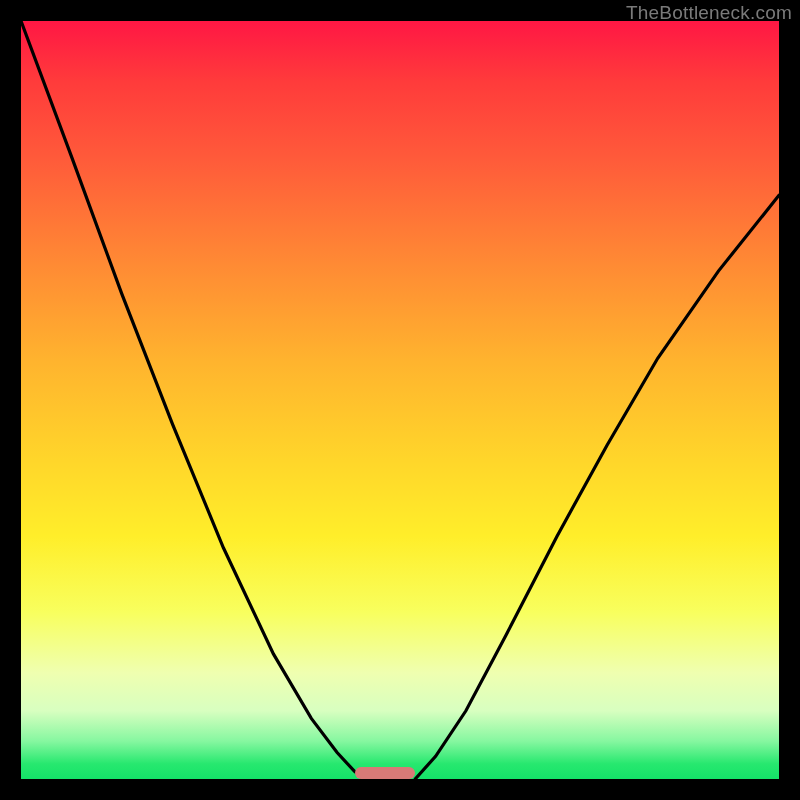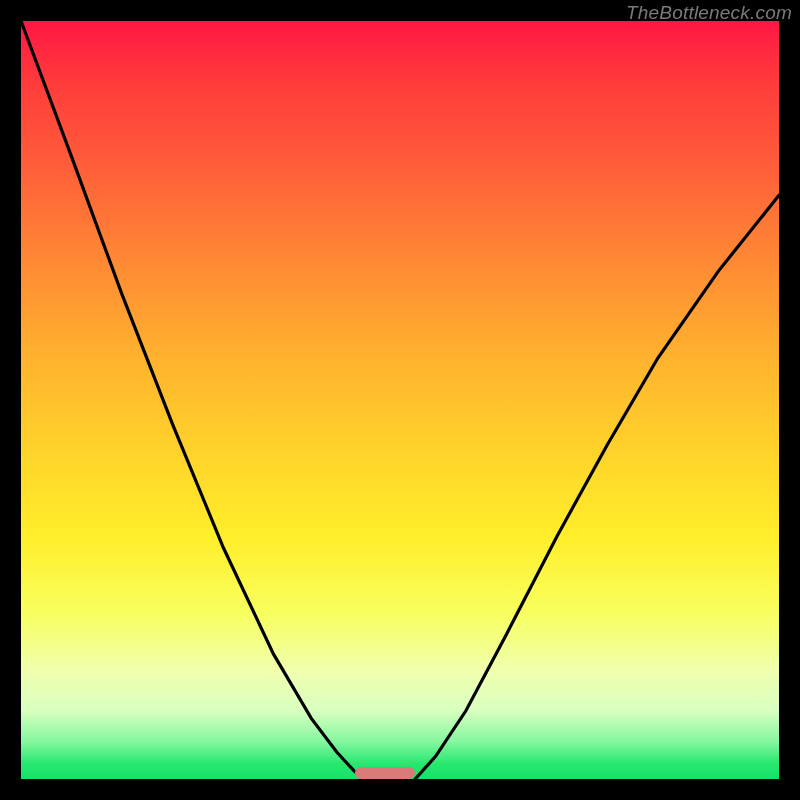--- a/index.html
+++ b/index.html
@@ -8,21 +8,20 @@
     width: 800px;
     height: 800px;
     background: #000;
     overflow: hidden;
     font-family: Arial, Helvetica, sans-serif;
   }
   .frame {
     position: absolute;
     inset: 0;
     background: #000;
-    font-style: italic;
   }
   .plot {
     position: absolute;
     left: 21px;
     top: 21px;
     width: 758px;
     height: 758px;
     
     background: linear-gradient(
       to bottom,

